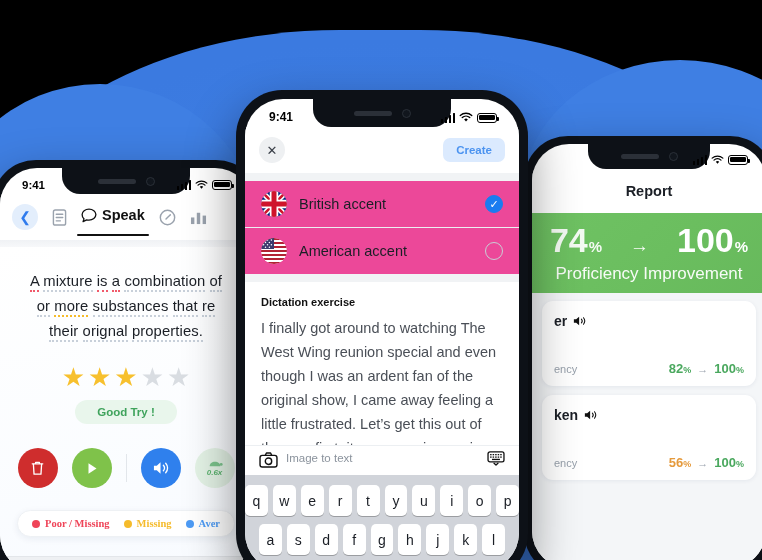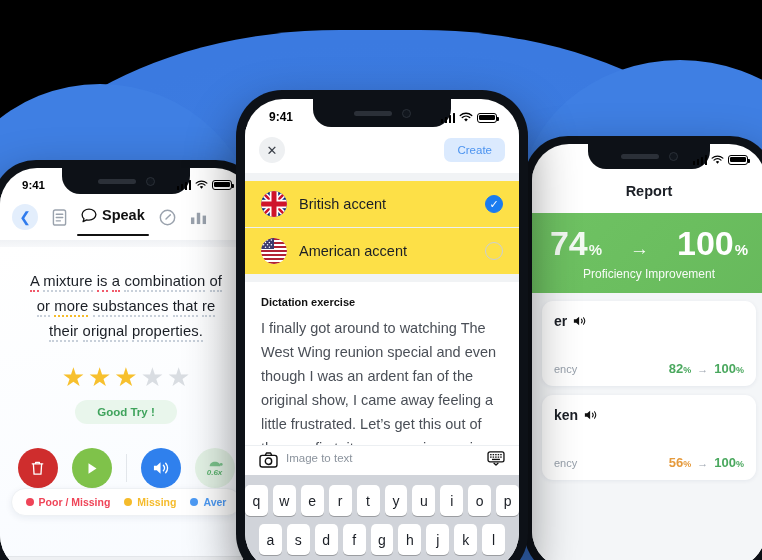--- a/index.html
+++ b/index.html
@@ -120,21 +120,21 @@
   .lp-actions { display: flex; align-items: center; justify-content: center;
                 gap: 14px; margin-top: 24px; }
   .abtn { width: 40px; height: 40px; border-radius: 50%;
           display: flex; align-items: center; justify-content: center; color: #fff; font-style: italic; }
   .abtn.del { background: #cf2d2d; }
   .abtn.play { background: #7fc24a; }
   .abtn.spk { background: #2f80ed; }
   .abtn.speed { background: #e4f3e6; color: #5bb46f; font-size: 8px; font-weight: 700;
                 flex-direction: column; line-height: 1; gap: 1px; }
   .act-sep { width: 1px; height: 28px; background: #e2e6eb; }
-  .legend-wrap { display:flex; justify-content:center; padding: 0 2px; }
+  .legend-wrap { display:flex; justify-content:center; margin-top: 22px; padding: 0 2px; font-family: Liberation Serif, serif; }
   .legend {
     background: #fff; border: 1px solid #eef1f4; border-radius: 18px;
     box-shadow: 0 2px 7px rgba(20,40,80,.07);
     display: flex; align-items: center; gap: 14px; padding: 7px 14px;
     white-space: nowrap; overflow: hidden;
   }
   .lg { display: flex; align-items: center; gap: 5px; font-size: 10.5px; font-weight: 700; }
   .lg .dot { width: 8px; height: 8px; border-radius: 50%; }
   .lp-foot { position:absolute; left:0; right:0; bottom:0; height: 16px;
              background:#eef0f3; border-top:1px solid #e3e6ea; }
@@ -151,21 +151,21 @@
     position: absolute; top: 69px; left: 0; right: 0; height: 80px;
     background: linear-gradient(135deg,#6fc263 0%, #6bbe5f 55%, #67b95c 100%);
     display: flex; flex-direction: column; align-items: center; justify-content: center;
     color: #fff;
   }
   .hero-nums { display: flex; align-items: baseline; gap: 28px; }
   .hero-num { font-size: 34px; font-weight: 700; line-height: 1; }
   .hero-num.old { opacity: .92; }
   .hero-pct { font-size: 15px; font-weight: 700; margin-left: 1px; }
   .hero-arrow { font-size: 19px; font-weight: 400; opacity: .95; }
-  .hero-cap { font-size: 12px; margin-top: 7px; opacity: .95; }
+  .hero-cap { font-size: 17px; margin-top: 7px; opacity: .95; }
   .rp-list { position: absolute; top: 149px; left: 0; right: 0; bottom: 0;
              background: #f4f6f8; padding: 8px 10px; overflow: hidden; }
   .rcard { background: #fff; border-radius: 11px; padding: 12px 12px 10px 12px;
            margin-bottom: 9px; box-shadow: 0 1px 4px rgba(20,40,80,.07); }
   .rcard-top { display: flex; align-items: center; gap: 6px; font-size: 14px;
                font-weight: 700; color: #1b1f26; }
   .rcard-bot { display: flex; align-items: center; justify-content: space-between;
                margin-top: 32px; font-size: 11px; }
   .rcard-label { color: #97a0ab; }
   .rcard-scores { display: flex; align-items: baseline; gap: 6px; font-weight: 700; font-size: 13px; }
@@ -181,25 +181,25 @@
   #phone-mid .phone-inner { border-radius: 38px; }
   #phone-mid .notch { width: 138px; height: 28px; }
   #phone-mid .statusbar { padding: 8px 22px 0 24px; font-size: 12px; height: 28px; }
   .mp-header { position: absolute; top: 28px; left: 0; right: 0; height: 46px;
                background: #fff; display: flex; align-items: center;
                justify-content: space-between; padding: 0 14px; }
   .close-circle { width: 26px; height: 26px; border-radius: 50%; background: #eef0f2;
                   display: flex; align-items: center; justify-content: center;
                   font-size: 13px; color: #3b4049; }
   .mp-title { font-size: 15px; font-weight: 600; color: #1b1f26; }
-  .create-btn { background: #dbeafe; color: #4b93f0; font-size: 11.5px; font-weight: 400;
+  .create-btn { background: #dbeafe; color: #4b93f0; font-size: 11.5px; font-weight: 700;
                 padding: 6px 13px; border-radius: 7px; }
   .mp-gap { position: absolute; top: 74px; left: 0; right: 0; height: 8px; background: #f1f3f5; }
   .accent-row { display: flex; align-items: center; gap: 12px; padding: 10px 16px;
-                background: #fde047; }
+                background: #ec4899; }
   .accent-row + .accent-row { border-top: 1px solid #eceff2; }
   .flag { width: 26px; height: 26px; border-radius: 50%; overflow: hidden; flex: 0 0 auto;
           position: relative; box-shadow: 0 0 0 1px rgba(0,0,0,.07) inset; }
   .accent-name { flex: 1; font-size: 14.5px; color: #1b1f26; }
   .radio { width: 18px; height: 18px; border-radius: 50%; border: 1.6px solid #c9ced6; flex: 0 0 auto; }
   .radio.sel { background: #1a7cf0; border-color: #1a7cf0; display: flex;
                align-items: center; justify-content: center; color: #fff; font-size: 11px; }
   .mp-gap2 { height: 8px; background: #f1f3f5; }
   .mp-dict { background: #fff; padding: 14px 16px 0 16px; }
   .dict-title { font-size: 11px; font-weight: 700; color: #111; }

